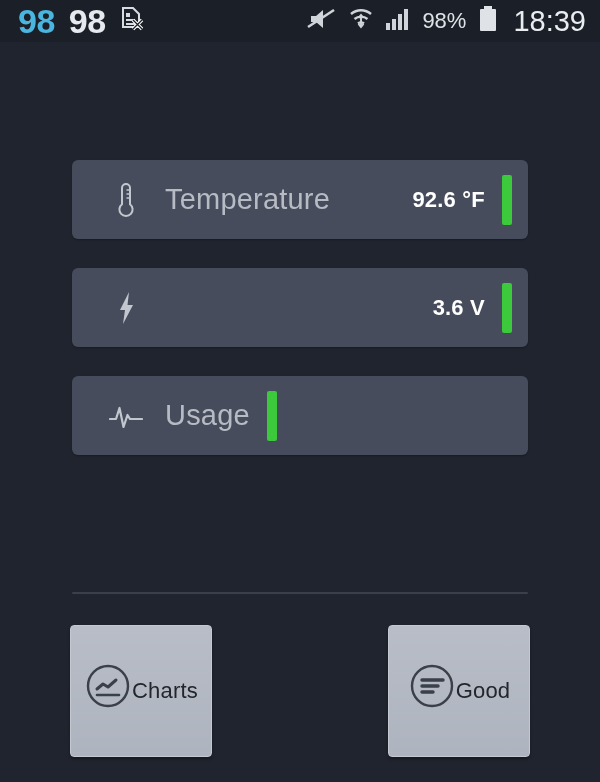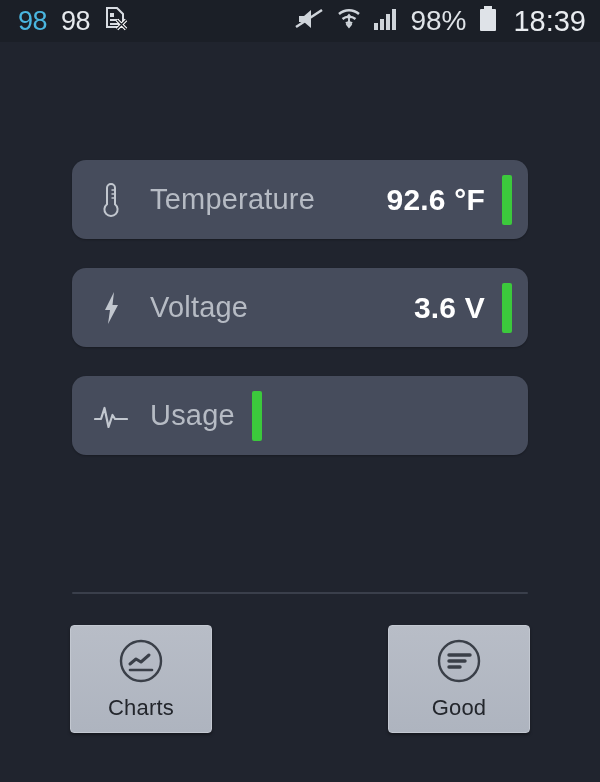--- a/index.html
+++ b/index.html
@@ -40,30 +40,30 @@
     align-items: center;
     gap: 14px;
   }
   .sb-right {
     display: flex;
     align-items: center;
     gap: 11px;
     margin-left: auto;
   }
   .sb-num {
-    font-size: 27px;
-    font-weight: normal;
+    font-size: 34px;
+    font-weight: bold;
     line-height: 1;
     letter-spacing: -0.5px;
   }
   .sb-num.accent { color: #4ab6e0; }
   .sb-num.plain  { color: #e6e9ed; }
   .sb-pct {
     color: #dfe3e8;
-    font-size: 28px;
+    font-size: 22px;
     font-weight: normal;
     line-height: 1;
   }
   .sb-time {
     color: #e9ecf0;
     font-size: 29px;
     font-weight: normal;
     line-height: 1;
     letter-spacing: 0px;
     margin-left: 3px;
@@ -74,26 +74,26 @@
   #cards {
     position: absolute;
     left: 72px;
     top: 160px;
     width: 456px;
   }
   .card {
     position: relative;
     height: 79px;
     background: #464c5c;
-    border-radius: 14px;
+    border-radius: 6px;
     margin-bottom: 29px;
     display: flex;
     align-items: center;
     box-sizing: border-box;
-    padding: 0 0 0 22px;
+    padding: 0 0 0 37px;
     box-shadow: 0 1px 2px rgba(0,0,0,0.25);
   }
   .card-icon {
     width: 34px;
     height: 40px;
     display: flex;
     align-items: center;
     justify-content: center;
     flex: 0 0 auto;
   }
@@ -101,21 +101,21 @@
     margin-left: 22px;
     color: #b6bbc4;
     font-size: 29px;
     font-weight: normal;
     letter-spacing: 0.2px;
     white-space: nowrap;
   }
   .card-value {
     margin-left: auto;
     color: #ffffff;
-    font-size: 30px;
+    font-size: 22px;
     font-weight: bold;
     letter-spacing: 0.2px;
     white-space: nowrap;
   }
   .card-bar {
     width: 10px;
     height: 50px;
     border-radius: 2px;
     margin-left: 17px;
     margin-right: 16px;
@@ -137,27 +137,27 @@
   #buttons {
     position: absolute;
     left: 70px;
     top: 625px;
     width: 460px;
     display: flex;
     justify-content: space-between;
   }
   .nav-btn {
     width: 142px;
-    height: 108px;
+    height: 132px;
     background: linear-gradient(#b8bdc7, #aeb4bf);
     border-radius: 4px;
     border: 1px solid #c3c8d1;
     box-sizing: border-box;
     display: flex;
-    flex-direction: column;
+    flex-direction: row;
     align-items: center;
     justify-content: center;
     box-shadow: 0 2px 3px rgba(0,0,0,0.35);
   }
   .nav-icon-wrap {
     position: relative;
     width: 48px;
     height: 48px;
     margin-bottom: 10px;
   }
@@ -248,21 +248,20 @@
       <span class="card-value">92.6 °F</span>
       <span class="card-bar" style="background:#3cc93c"></span>
     </div>
 
     <div class="card">
       <span class="card-icon">
         <svg width="22" height="36" viewBox="0 0 22 36">
           <path d="M14 2 L5 20 h5 L8 34 L18 15 h-5.5 z" fill="#c2c7cf"></path>
         </svg>
       </span>
-      <span class="card-label">Voltage</span>
       <span class="card-value">3.6 V</span>
       <span class="card-bar" style="background:#3cc93c"></span>
     </div>
 
     <div class="card">
       <span class="card-icon">
         <svg width="34" height="24" viewBox="0 0 34 24">
           <path d="M1 15 h6 l3.5 -11 l4 19 l4 -12 l2.5 4 h12" fill="none" stroke="#c2c7cf" stroke-width="2.2" stroke-linejoin="round" stroke-linecap="round"></path>
         </svg>
       </span>

